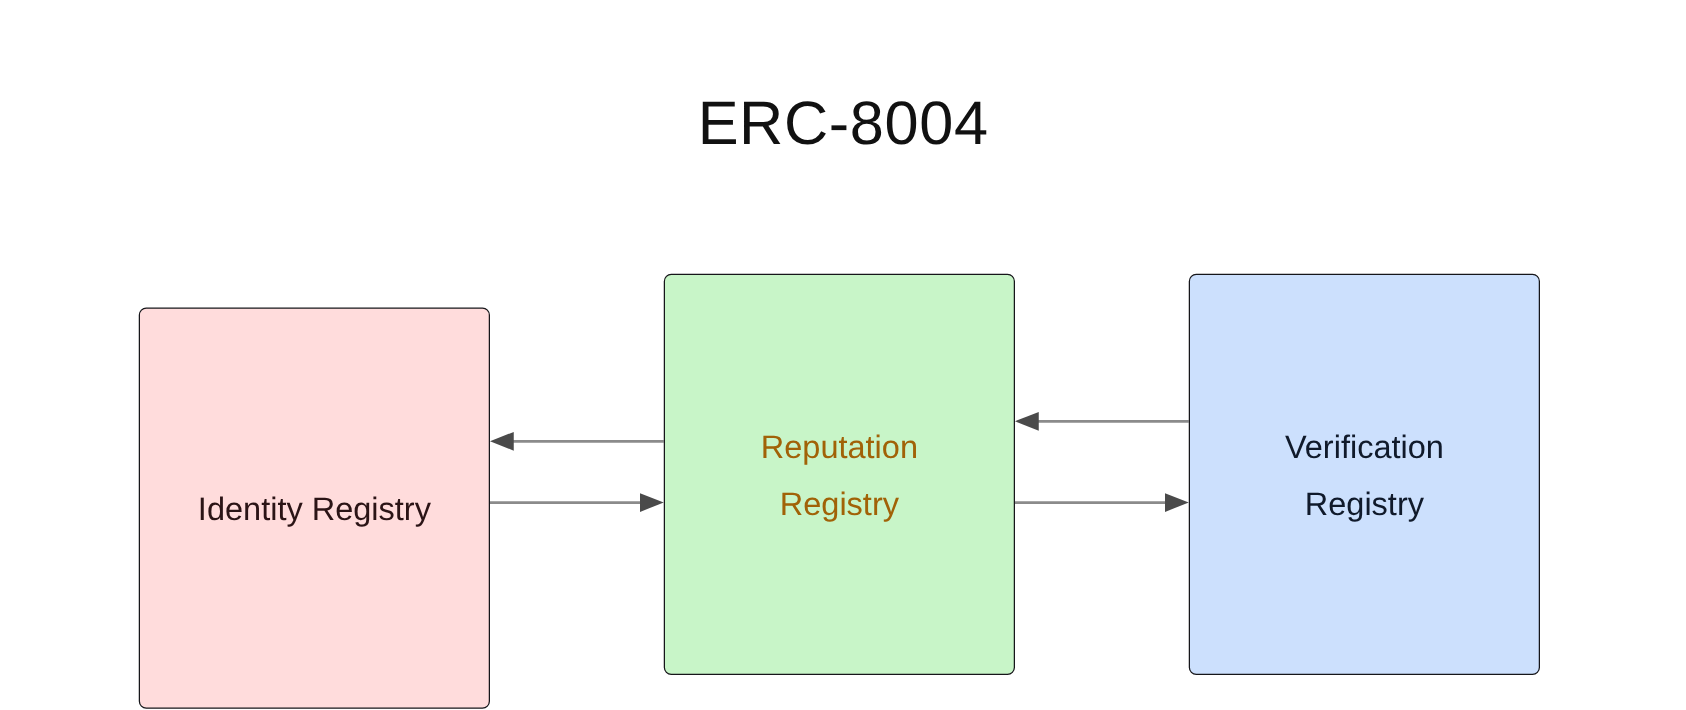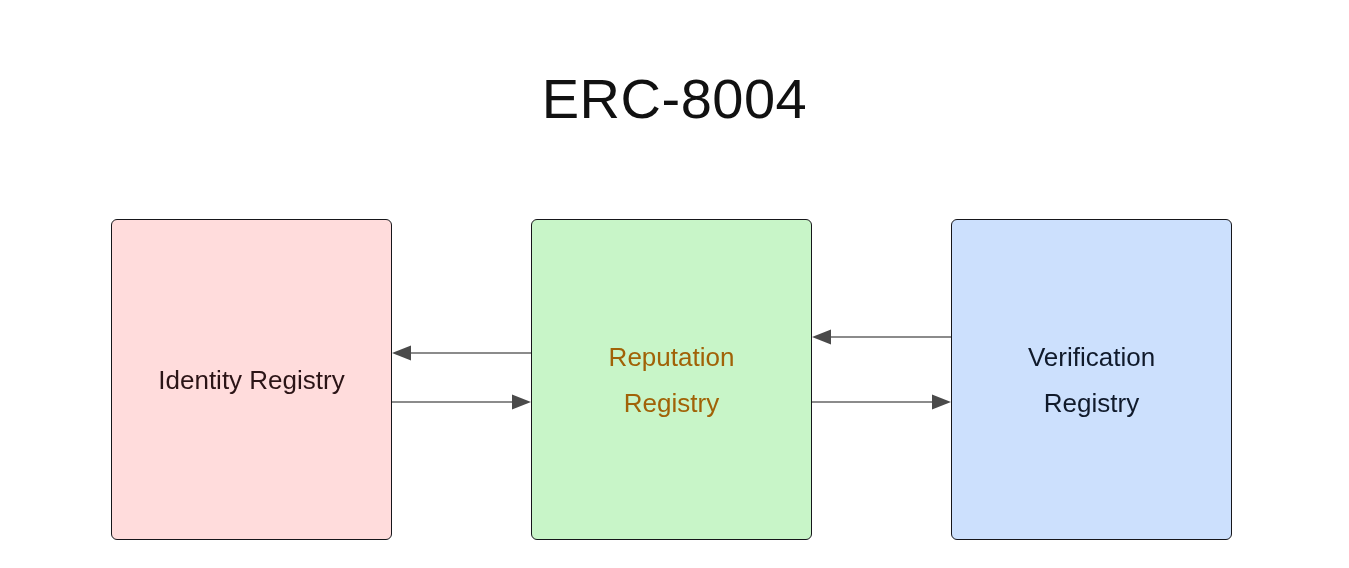--- a/index.html
+++ b/index.html
@@ -22,21 +22,21 @@
     background: #ffffff;
   }
 
   
   #diagram-title {
     position: absolute;
     left: 0;
     top: 68px;
     width: 1349px;
     text-align: center;
-    font-size: 56px;
+    font-size: 49px;
     font-weight: 400;
     letter-spacing: 0.5px;
     color: #111111;
     line-height: 62px;
     white-space: pre;
   }
 
   
   .node {
     position: absolute;
@@ -125,21 +125,21 @@
       <line class="edge-line" x1="951" y1="337" x2="826" y2="337" stroke="#8b8b8b"></line>
       <polygon class="edge-head" points="812,337 831,329.5 831,344.5" fill="#4a4a4a"></polygon>
     </g>
 
     <g>
       <line class="edge-line" x1="812" y1="402" x2="936" y2="402" stroke="#8b8b8b"></line>
       <polygon class="edge-head" points="951,402 932,394.5 932,409.5" fill="#4a4a4a"></polygon>
     </g>
   </svg>
 
-  <div id="node-identity" class="node" style="background: rgb(255, 220, 220); border-color: rgb(22, 22, 26);">
+  <div id="node-identity" class="node" style="background: rgb(255, 220, 220); border-color: rgb(22, 22, 26); margin-top: 27px;">
     <span class="node-label" style="color: rgb(43, 20, 22);">Identity Registry</span>
   </div>
 
   <div id="node-reputation" class="node" style="background: rgb(200, 245, 200); border-color: rgb(22, 22, 26);">
     <span class="node-label" style="color: #a16207;">Reputation
 Registry</span>
   </div>
 
   <div id="node-verification" class="node" style="background: rgb(204, 224, 253); border-color: rgb(22, 22, 26);">
     <span class="node-label" style="color: rgb(16, 26, 43);">Verification

